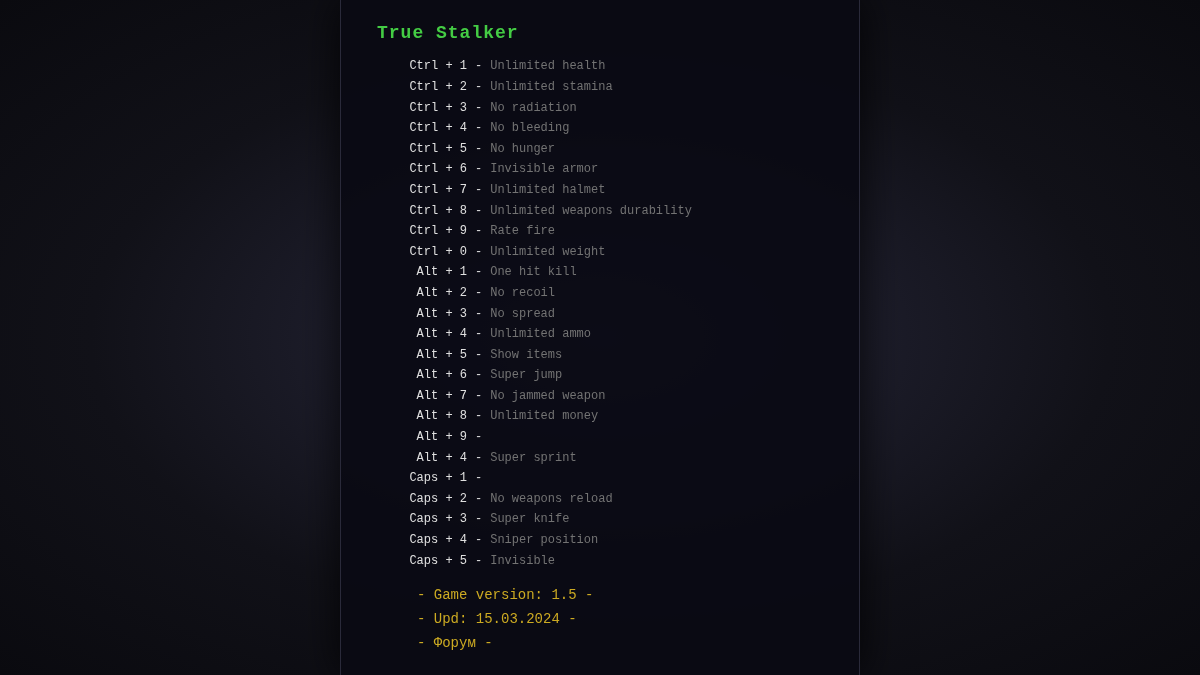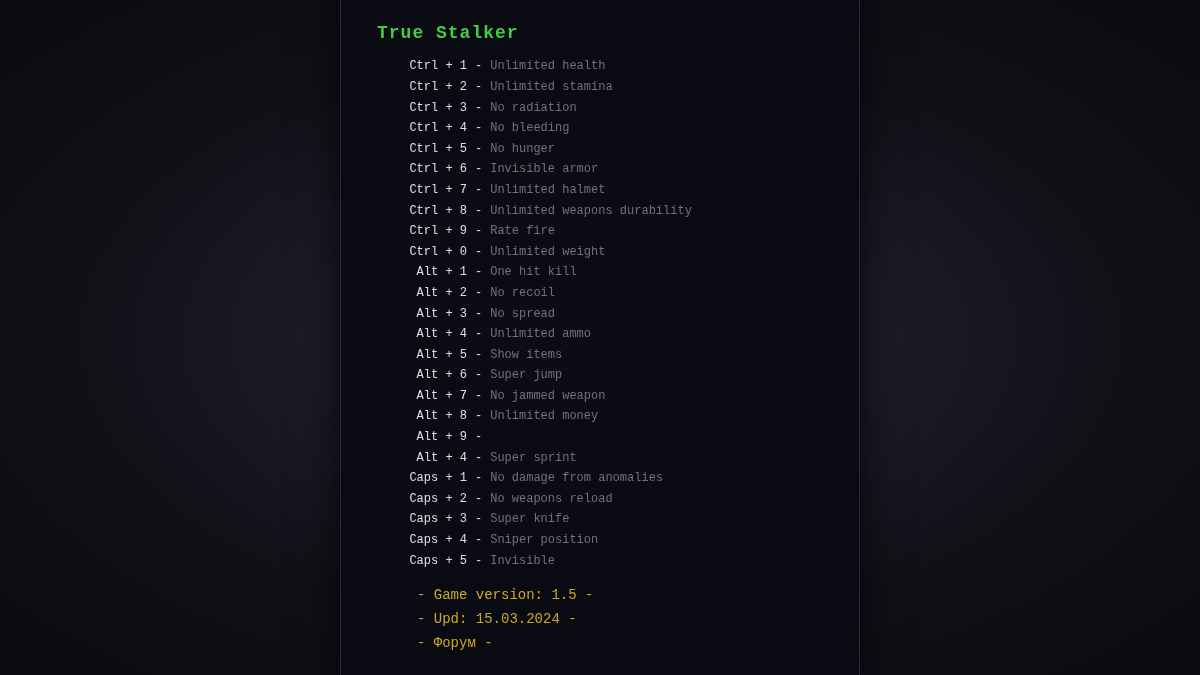--- a/index.html
+++ b/index.html
@@ -183,21 +183,20 @@
         <span class="separator">-</span>
       </li>
       <li class="cheat-item">
         <span class="key-combo"> Alt + 4</span>
         <span class="separator">-</span>
         <span class="description">Super sprint</span>
       </li>
       <li class="cheat-item">
         <span class="key-combo">Caps + 1</span>
         <span class="separator">-</span>
-        <span class="description">No damage from anomalies</span>
       </li>
       <li class="cheat-item">
         <span class="key-combo">Caps + 2</span>
         <span class="separator">-</span>
         <span class="description">No weapons reload</span>
       </li>
       <li class="cheat-item">
         <span class="key-combo">Caps + 3</span>
         <span class="separator">-</span>
         <span class="description">Super knife</span>

